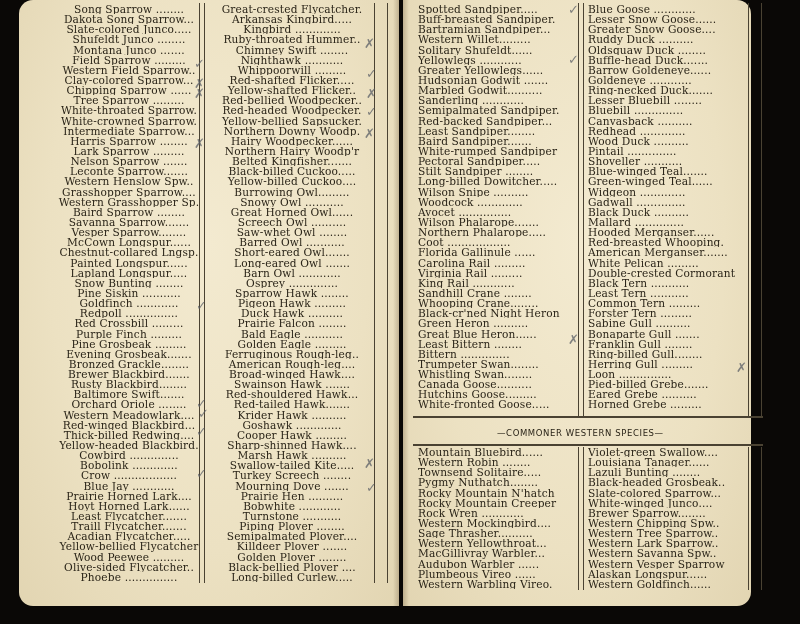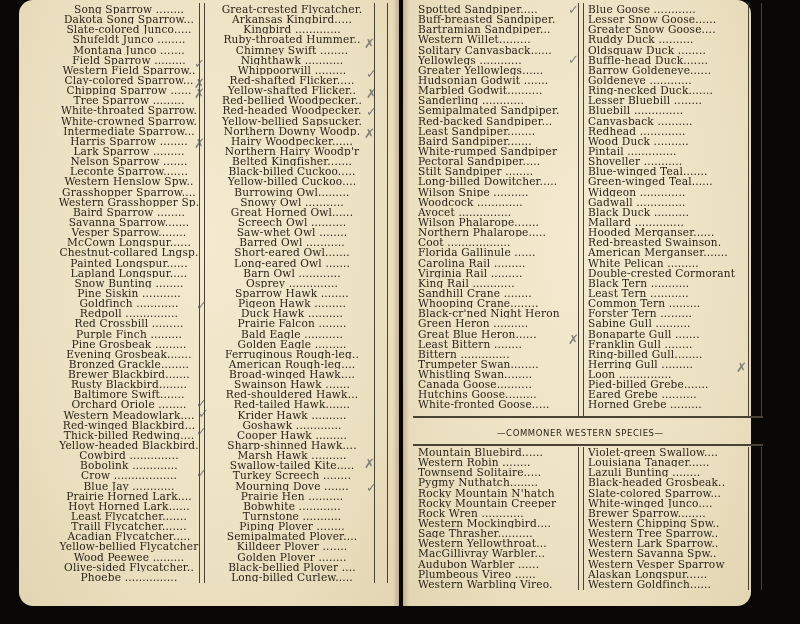--- a/index.html
+++ b/index.html
@@ -165,21 +165,21 @@
   <div class="rule" style="left:355px; top:3px; height:580px;"></div>
   <div class="rule" style="left:368px; top:3px; height:580px;"></div>
 </div>
 
 <div class="page right">
   <ul class="col" style="left:15px; width:162px;" id="rc1">
       <li><span>Spotted Sandpiper.....</span></li>
       <li><span>Buff-breasted Sandpiper.</span></li>
       <li><span>Bartramian Sandpiper...</span></li>
       <li><span>Western Willet.........</span></li>
-      <li><span>Solitary Canvasback......</span></li>
+      <li><span>Solitary Shufeldt......</span></li>
       <li><span>Yellowlegs ............</span></li>
       <li><span>Greater Yellowlegs......</span></li>
       <li><span>Hudsonian Godwit .......</span></li>
       <li><span>Marbled Godwit..........</span></li>
       <li><span>Sanderling ............</span></li>
       <li><span>Semipalmated Sandpiper.</span></li>
       <li><span>Red-backed Sandpiper...</span></li>
       <li><span>Least Sandpiper........</span></li>
       <li><span>Baird Sandpiper.......</span></li>
       <li><span>White-rumped Sandpiper</span></li>
@@ -228,21 +228,21 @@
       <li><span>Wood Duck ..........</span></li>
       <li><span>Pintail ..............</span></li>
       <li><span>Shoveller ...........</span></li>
       <li><span>Blue-winged Teal.......</span></li>
       <li><span>Green-winged Teal......</span></li>
       <li><span>Widgeon .............</span></li>
       <li><span>Gadwall ..............</span></li>
       <li><span>Black Duck ..........</span></li>
       <li><span>Mallard ..............</span></li>
       <li><span>Hooded Merganser......</span></li>
-      <li><span>Red-breasted Swainson.</span></li>
+      <li><span>Red-breasted Whooping.</span></li>
       <li><span>American Merganser.......</span></li>
       <li><span>White Pelican .........</span></li>
       <li><span>Double-crested Cormorant</span></li>
       <li><span>Black Tern ...........</span></li>
       <li><span>Least Tern ...........</span></li>
       <li><span>Common Tern .........</span></li>
       <li><span>Forster Tern .........</span></li>
       <li><span>Sabine Gull ..........</span></li>
       <li><span>Bonaparte Gull .......</span></li>
       <li><span>Franklin Gull ........</span></li>

